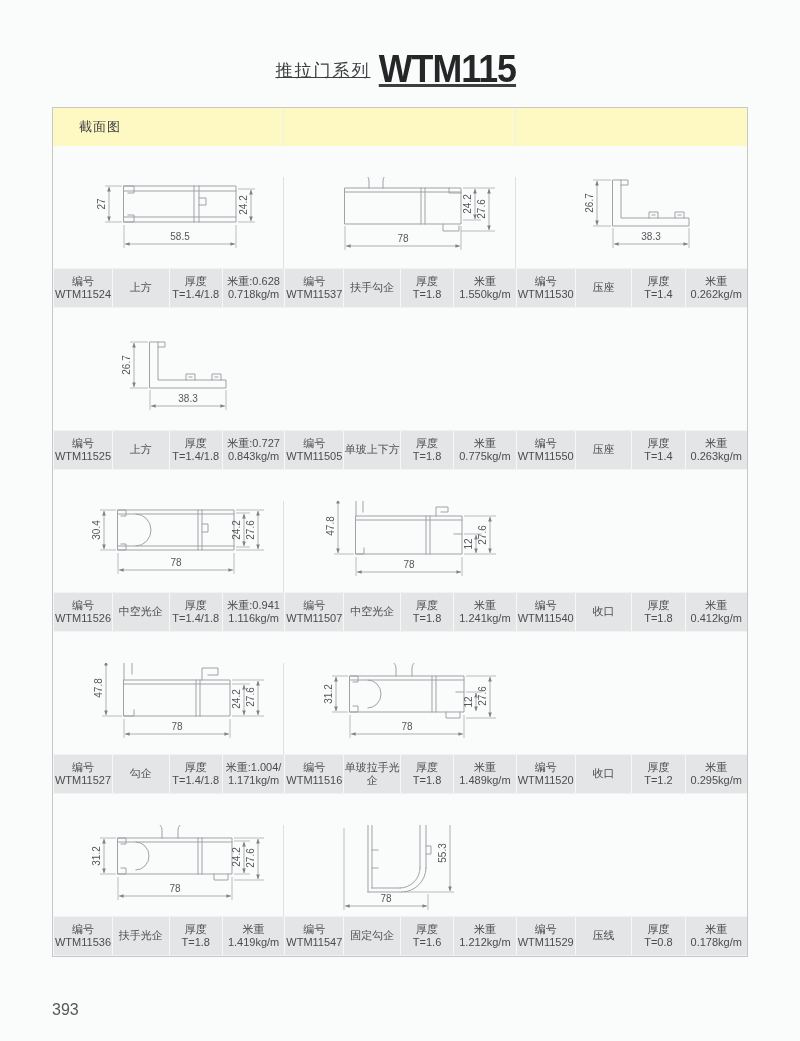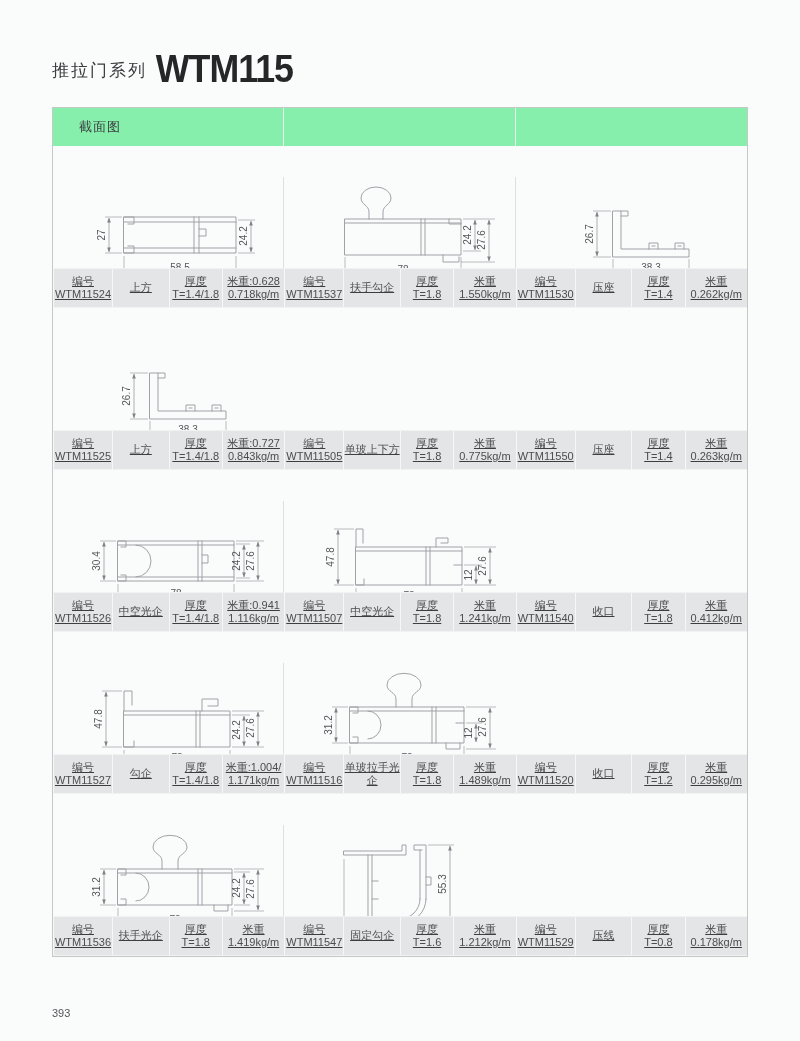--- a/index.html
+++ b/index.html
@@ -1,37 +1,37 @@
 <!DOCTYPE html>
 <html><head>
 <meta charset="utf-8">
 <style>
   html,body{margin:0;padding:0;background:#eef0f0;}
   .page{width:800px;height:1041px;background:#fafbfb;position:relative;
         font-family:"Liberation Sans","DejaVu Sans",sans-serif;color:#3c3e40;overflow:hidden;}
   .hdr{position:absolute;left:52px;right:60px;top:40px;height:48px;
-       display:flex;justify-content:flex-start;align-items:flex-end;}
+       display:flex;justify-content:center;align-items:flex-end;text-decoration:underline;}
   .series{font-size:17px;letter-spacing:2px;color:#3a3c3e;padding-bottom:6px;}
   .model{font-size:38px;font-weight:bold;color:#242627;letter-spacing:-1px;
          transform:scaleX(.94);transform-origin:right bottom;line-height:1;}
   .tbl{position:absolute;left:52px;right:52px;top:107px;border:1px solid #c6c8c8;background:#fafbfb;}
-  .thead{height:38px;background:#86efac;display:grid;grid-template-columns:1fr 1fr 1fr;}
+  .thead{height:38px;background:#fef9c3;display:grid;grid-template-columns:1fr 1fr 1fr;}
   .thcell{border-right:1px solid #eef0f0;display:flex;align-items:center;}
   .thcell:last-child{border-right:none;}
   .thcell:first-child{padding-left:26px;font-size:13px;color:#3b3d3f;letter-spacing:1px;}
   .drow{height:122px;display:grid;grid-template-columns:1fr 1fr 1fr;background:#fafbfb;}
-  .dcell{border-right:1px solid #dedfdf;display:flex;align-items:flex-start;justify-content:center;overflow:hidden;margin-top:31px;}
+  .dcell{border-right:1px solid #dedfdf;display:flex;align-items:flex-end;justify-content:center;overflow:hidden;margin-top:31px;}
   .dcell:last-child{border-right:none;}
   .irow{height:38px;display:grid;grid-template-columns:1fr 1fr 1fr;background:#f6f7f7;
         border-top:1px solid #f1f2f2;border-bottom:1px solid #f1f2f2;}
-  .info{display:grid;grid-template-columns:25.5% 24.5% 23% 27%;text-decoration:underline;}
+  .info{display:grid;grid-template-columns:25.5% 24.5% 23% 27%;}
   .ic{background:#e4e5e6;border-left:1px solid #f6f7f7;display:flex;flex-direction:column;
       align-items:center;justify-content:center;font-size:11px;line-height:13.5px;color:#4a4d4f;text-align:center;}
   .ic.nm{flex-direction:row;}
-  .pagenum{position:absolute;left:52px;bottom:22px;font-size:11px;color:#55585a;}
+  .pagenum{position:absolute;left:52px;bottom:22px;font-size:16px;color:#55585a;}
   svg.diag{display:block;overflow:visible;}
   .p{fill:none;stroke:#9fa3a6;stroke-width:1;stroke-linecap:square;stroke-linejoin:miter;}
   .e{fill:none;stroke:#8d9194;stroke-width:.6;}
   .d{stroke:#8d9194;stroke-width:.7;}
   .dash{fill:none;stroke:#aaaeb1;stroke-width:.7;stroke-dasharray:2 2;}
   .t{font-size:10px;fill:#54575a;text-anchor:middle;font-family:"Liberation Sans",sans-serif;}
 </style>
 </head>
 <body>
 

